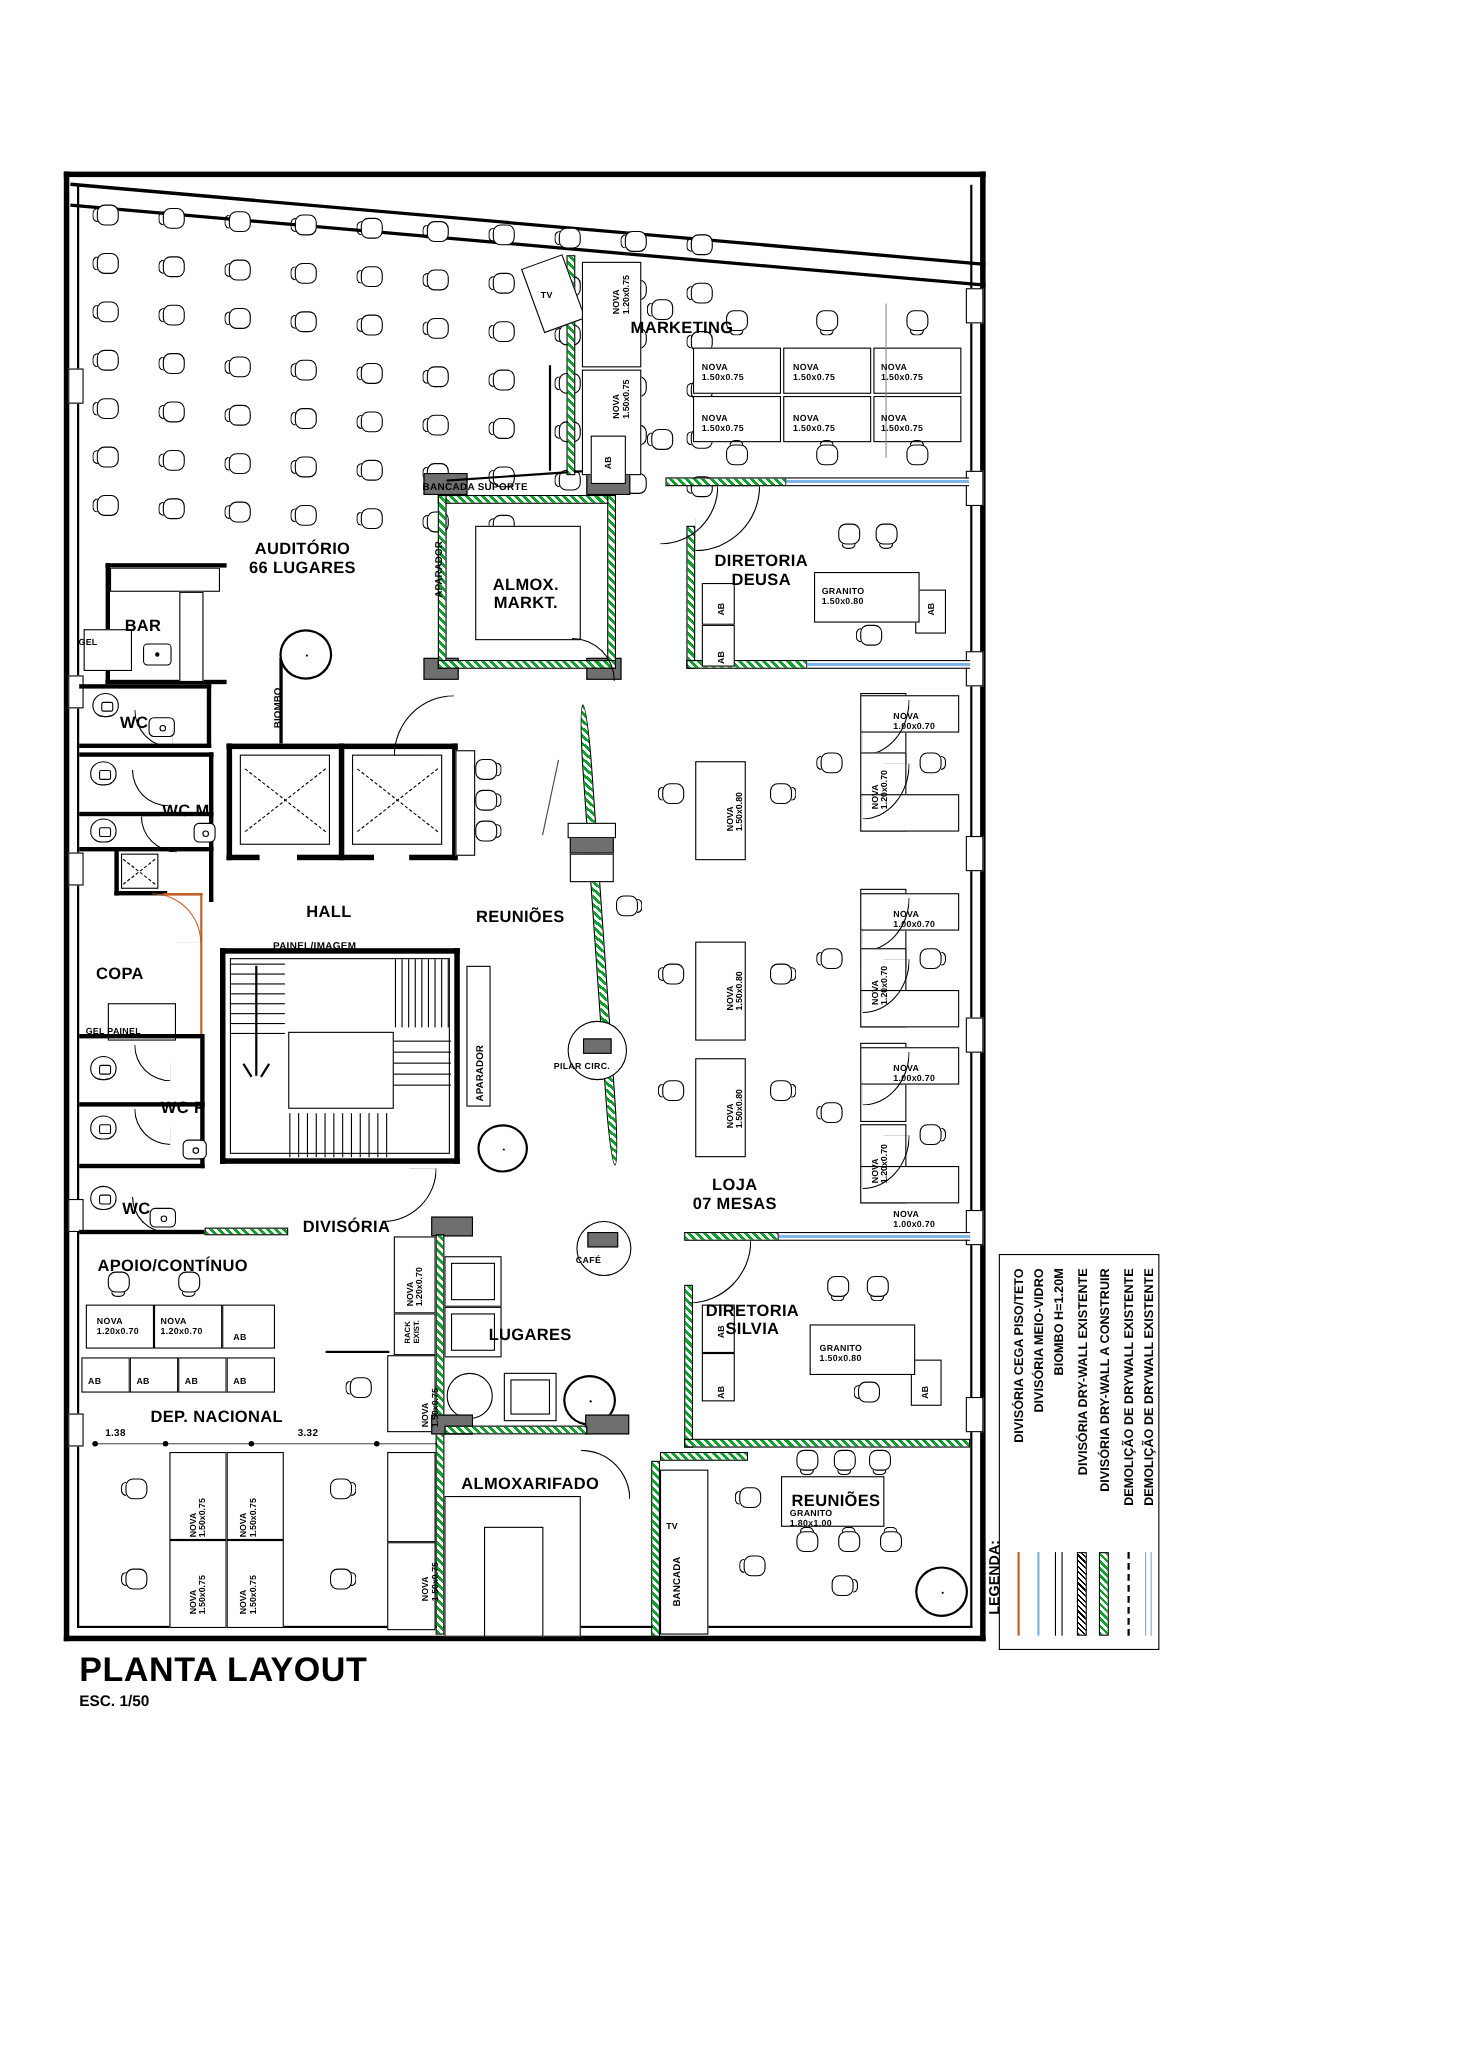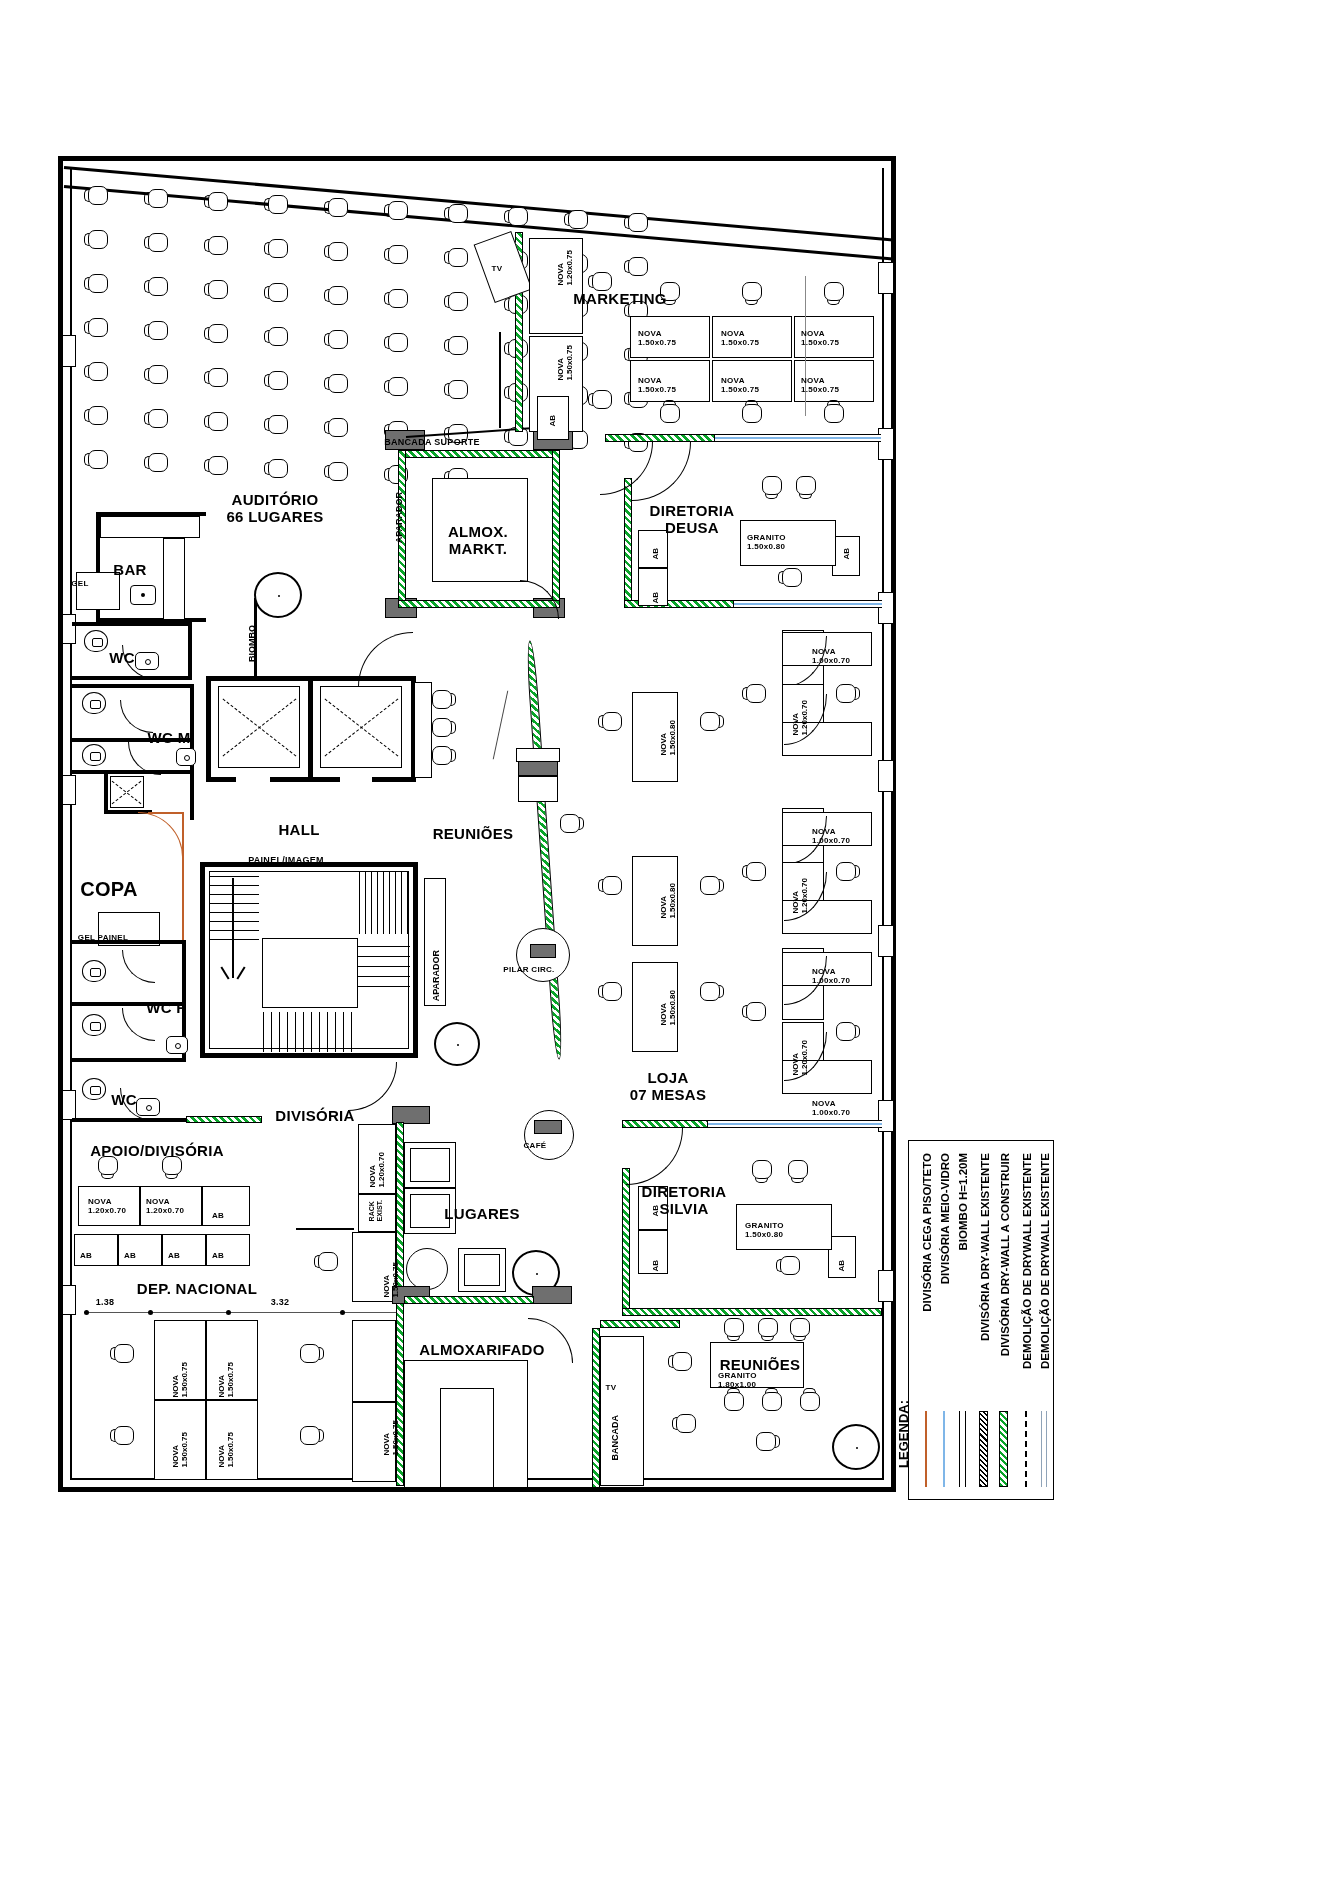--- a/index.html
+++ b/index.html
@@ -500,30 +500,30 @@
       <div class="lbl c" style="left: 275px; top: 492px; font-size: 15px; text-align: center;">AUDITÓRIO
 66 LUGARES</div>
       <div class="lbl c" style="left: 620px; top: 291px; font-size: 15px; text-align: center;">MARKETING</div>
       <div class="lbl c" style="left: 478px; top: 524px; font-size: 15px; text-align: center;">ALMOX.
 MARKT.</div>
       <div class="lbl c" style="left: 692px; top: 503px; font-size: 15px; text-align: center;">DIRETORIA
 DEUSA</div>
       <div class="lbl c" style="left: 130px; top: 562px; font-size: 15px; text-align: center;">BAR</div>
       <div class="lbl c" style="left: 122px; top: 650px; font-size: 15px; text-align: center;">WC</div>
       <div class="lbl c" style="left: 169px; top: 730px; font-size: 15px; text-align: center;">WC M</div>
-      <div class="lbl c" style="left: 109px; top: 878px; font-size: 20px; text-align: center;">COPA</div>
+      <div class="lbl c" style="left: 109px; top: 878px; font-size: 15px; text-align: center;">COPA</div>
       <div class="lbl c" style="left: 166px; top: 1000px; font-size: 15px; text-align: center;">WC F</div>
       <div class="lbl c" style="left: 124px; top: 1092px; font-size: 15px; text-align: center;">WC</div>
       <div class="lbl c" style="left: 299px; top: 822px; font-size: 15px; text-align: center;">HALL</div>
       <div class="lbl c" style="left: 473px; top: 826px; font-size: 15px; text-align: center;">REUNIÕES</div>
       <div class="lbl c" style="left: 668px; top: 1070px; font-size: 15px; text-align: center;">LOJA
 07 MESAS</div>
       <div class="lbl c" style="left: 315px; top: 1108px; font-size: 15px; text-align: center;">DIVISÓRIA</div>
       <div class="lbl c" style="left: 482px; top: 1206px; font-size: 15px; text-align: center;">LUGARES</div>
-      <div class="lbl c" style="left: 157px; top: 1143px; font-size: 15px; text-align: center;">APOIO/DIVISÓRIA</div>
+      <div class="lbl c" style="left: 157px; top: 1143px; font-size: 15px; text-align: center;">APOIO/CONTÍNUO</div>
       <div class="lbl c" style="left: 197px; top: 1281px; font-size: 15px; text-align: center;">DEP. NACIONAL</div>
       <div class="lbl c" style="left: 684px; top: 1184px; font-size: 15px; text-align: center;">DIRETORIA
 SILVIA</div>
       <div class="lbl c" style="left: 482px; top: 1342px; font-size: 15px; text-align: center;">ALMOXARIFADO</div>
       <div class="lbl c" style="left: 760px; top: 1357px; font-size: 15px; text-align: center;">REUNIÕES</div>
     </div>
   <div id="annolabels">
       <div class="lbl c" style="left: 432px; top: 437px; font-size: 9px;">BANCADA SUPORTE</div>
       <div class="lbl c" style="left: 286px; top: 855px; font-size: 9px;">PAINEL/IMAGEM</div>
       <div class="lbl c" style="left: 529px; top: 966px; font-size: 8px;">PILAR CIRC.</div>
@@ -631,14 +631,18 @@
         <div style="position: absolute; left: 90px; top: 270px; height: 76px; box-sizing: border-box; border: 1px solid rgb(0, 0, 0); background: repeating-linear-gradient(45deg, rgb(10, 165, 42) 0px, rgb(10, 165, 42) 2.2px, rgb(255, 255, 255) 2.2px, rgb(255, 255, 255) 4.6px); width: 9px;"></div>
         <div class="lgtxt" style="left: 90px; top: 12px; font-size: 11.5px;">DIVISÓRIA DRY-WALL A CONSTRUIR</div>
         <div style="position: absolute; top: 270px; height: 76px; box-sizing: border-box; border-left: 2px dashed rgb(0, 0, 0); width: 2px; left: 116px;"></div>
         <div class="lgtxt" style="left: 112px; top: 12px; font-size: 11.5px;">DEMOLIÇÃO DE DRYWALL EXISTENTE</div>
         <div style="position: absolute; top: 270px; height: 76px; box-sizing: border-box; border-left: 1.4px solid rgb(143, 163, 184); border-right: 1.4px solid rgb(143, 163, 184); width: 6px; left: 132px;"></div>
         <div class="lgtxt" style="left: 130px; top: 12px; font-size: 11.5px;">DEMOLIÇÃO DE DRYWALL EXISTENTE</div>
       </div>
   </div>
   <div class="lgtxt" style="left:896px;top:1400px;font-size:13px;">LEGENDA:</div>
 
+  <div id="titleblock" style="left:72px;top:1500px;">
+    <div id="ttl">PLANTA LAYOUT</div>
+    <div id="sub">ESC. 1/50</div>
+  </div>
 
 </div>
 
 </body></html>

